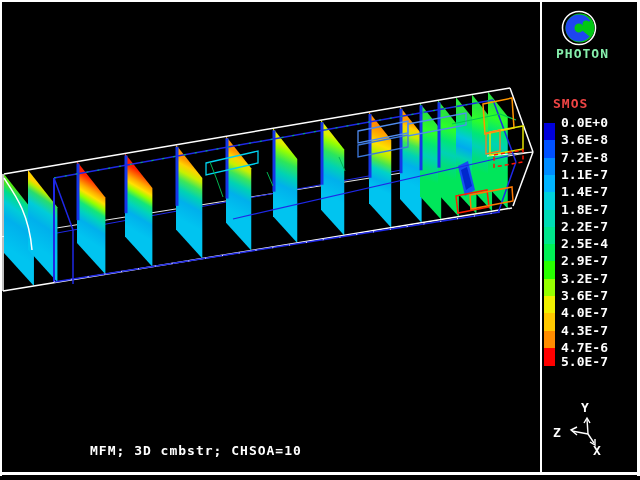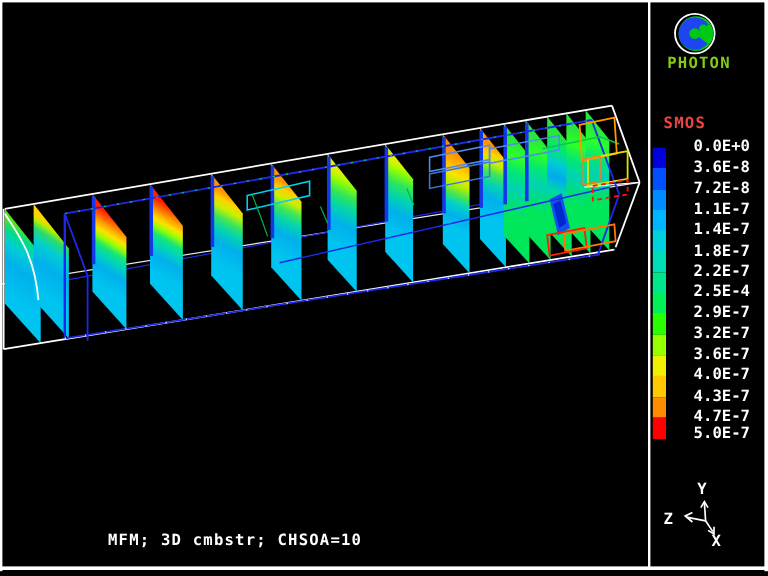--- a/index.html
+++ b/index.html
@@ -4,25 +4,25 @@
 <style>
   html,body{margin:0;padding:0;background:#000;width:640px;height:480px;overflow:hidden;
     font-family:"DejaVu Sans Mono","Liberation Mono",monospace;}
   .abs{position:absolute;}
   #stage{position:absolute;left:0;top:0;width:640px;height:480px;background:#000;}
   .border{background:#ffffff;}
   #scene{position:absolute;left:0;top:0;}
   #caption{position:absolute;left:78px;top:443px;color:#fff;font-size:13px;font-weight:bold;
     letter-spacing:1px;white-space:pre;padding-left:12px;}
   #panel{position:absolute;left:542px;top:0;width:95px;height:472px;}
-  #brand-name{position:absolute;left:14px;top:46px;color:#84cc16;font-size:13px;font-weight:bold;letter-spacing:1px;}
+  #brand-name{position:absolute;left:14px;top:46px;color:#86efac;font-size:13px;font-weight:bold;letter-spacing:1px;}
   #legend-title{position:absolute;left:11px;top:96px;color:#ef4444;font-size:13px;font-weight:bold;letter-spacing:1px;}
   .swatch{position:absolute;left:2px;width:11px;}
   .leglabel{position:absolute;left:19px;height:16px;line-height:16px;color:#fff;
-    font-size:13px;font-weight:bold;white-space:pre;margin-left:17px;}
+    font-size:13px;font-weight:bold;white-space:pre;}
   svg text{font-family:"DejaVu Sans Mono","Liberation Mono",monospace;font-weight:bold;fill:#fff;}
 </style>
 </head>
 <body>
 
 <div id="stage">
 
   <svg id="scene" width="640" height="480" viewBox="0 0 640 480">
       <defs>
         <linearGradient id="sg0" gradientUnits="userSpaceOnUse" x1="35.4118" y1="202.419" x2="5.4958" y2="246.55736000000002">
@@ -250,21 +250,21 @@
         <div class="leglabel" style="top: 166.9px;">1.1E-7</div>
         <div class="leglabel" style="top: 184.2px;">1.4E-7</div>
         <div class="leglabel" style="top: 201.5px; text-align: right;">1.8E-7</div>
         <div class="leglabel" style="top: 218.8px;">2.2E-7</div>
         <div class="leglabel" style="top: 236.1px;">2.5E-4</div>
         <div class="leglabel" style="top: 253.4px;">2.9E-7</div>
         <div class="leglabel" style="top: 270.7px;">3.2E-7</div>
         <div class="leglabel" style="top: 288px;">3.6E-7</div>
         <div class="leglabel" style="top: 305.3px;">4.0E-7</div>
         <div class="leglabel" style="top: 322.6px;">4.3E-7</div>
-        <div class="leglabel" style="top: 339.9px;">4.7E-7</div>
+        <div class="leglabel" style="top: 339.9px;">4.7E-6</div>
         <div class="leglabel" style="top: 354px;">5.0E-7</div>
       </div>
     <svg class="abs" style="left:3px;top:395px;" width="92" height="75" viewBox="545 395 92 75">
       <g stroke="#ffffff" stroke-width="1.4" fill="none">
         <line x1="588" y1="434" x2="587" y2="419"></line>
         <polyline points="584,423 587,418 590,423"></polyline>
         <line x1="588" y1="434" x2="572" y2="431"></line>
         <polyline points="577,427 571,430 577,435"></polyline>
         <line x1="588" y1="434" x2="594" y2="443"></line>
         <polyline points="590,442 595,445 595,439"></polyline>

